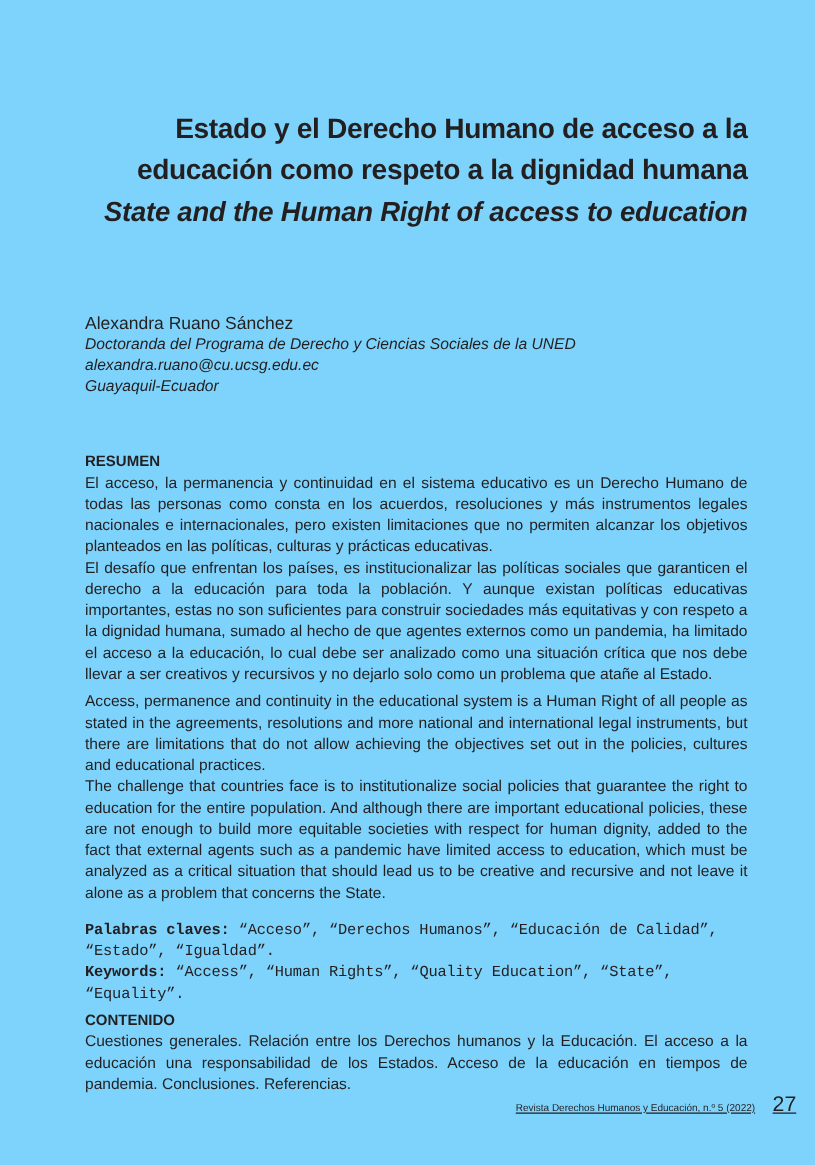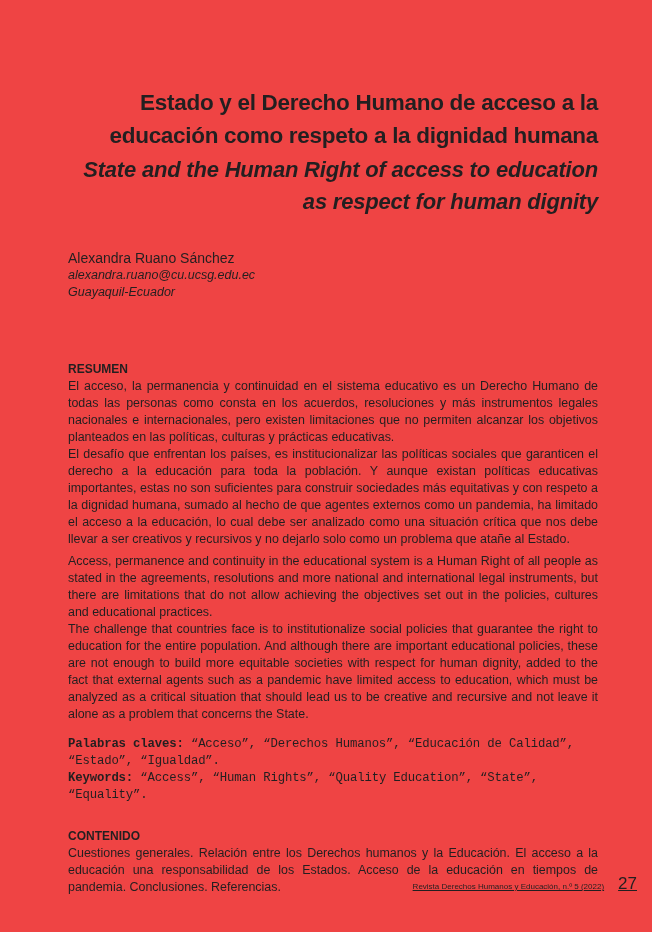--- a/index.html
+++ b/index.html
@@ -3,21 +3,21 @@
 <meta charset="utf-8">
 <style>
   html, body { margin: 0; padding: 0; background: #ffffff; }
   body {
     width: 652px; height: 932px;
     font-family: "Liberation Sans", sans-serif;
     color: #231f20;
     position: relative;
     overflow: hidden;
   }
-  .page { position: absolute; inset: 0; background: #ef4444; padding-left: 11px; }
+  .page { position: absolute; inset: 0; background: #7dd3fc; padding-left: 11px; }
   .col { position: absolute; left: 68px; width: 530px; }
 
   
   .title-block { top: 86px; text-align: right; }
   .title-es { margin: 0; font-size: 22.5px; font-weight: bold; line-height: 33px; letter-spacing: -0.3px; }
   .title-en { margin: 2px 0 0 0; font-size: 22px; font-weight: bold; font-style: italic; line-height: 32px; letter-spacing: -0.2px; }
   .title-es .line, .title-en .line { display: block; white-space: nowrap; }
 
   
   .author-block { top: 233px; margin-top: 16px; }
@@ -28,21 +28,21 @@
   .sect h3 { margin: 0; font-size: 12px; font-weight: bold; line-height: 17px; }
   .sect p, .kw p, .contenido p {
     margin: 0; font-size: 12.45px; line-height: 17px;
     text-align: justify; hyphens: auto; -webkit-hyphens: auto;
   }
   .resumen   { top: 361px; }
   .abstract  { top: 553px; }
   .kw        { top: 736px; }
   .kw p { font-size: 12.3px; letter-spacing: -0.15px; text-align: left; font-family: Liberation Mono, monospace; }
   .kw strong { font-weight: bold; }
-  .contenido { top: 828px; }
+  .contenido { top: 808px; }
 
   
   .footer {
     position: absolute; top: 874px; right: 15px;
     display: flex; align-items: baseline; gap: 14px; text-decoration: underline;
   }
   .footer .journal { font-size: 8px; line-height: 12px; letter-spacing: 0; }
   .footer .pagenum { font-size: 17px; line-height: 20px; font-weight: normal; }
 </style>
 </head>
@@ -50,26 +50,26 @@
 
 <div class="page">
 
   <div class="col title-block">
     <h1 class="title-es">
       <span class="line">Estado y el Derecho Humano de acceso a la</span>
       <span class="line">educación como respeto a la dignidad humana</span>
     </h1>
     <h2 class="title-en">
       <span class="line">State and the Human Right of access to education</span>
-      <span class="line">as respect for human dignity</span>
     </h2>
   </div>
 
   <div class="col author-block">
     <div class="author-name">Alexandra Ruano Sánchez</div>
+    <div class="it">Doctoranda del Programa de Derecho y Ciencias Sociales de la UNED</div>
     <div class="it">alexandra.ruano@cu.ucsg.edu.ec</div>
     <div class="it">Guayaquil-Ecuador</div>
   </div>
 
   <section class="col sect resumen" lang="es">
     <h3>RESUMEN</h3>
     <p>El acceso, la permanencia y continuidad en el sistema educativo es un Derecho Humano de todas las personas como consta en los acuerdos, resoluciones y más instrumentos legales nacionales e internacionales, pero existen limitaciones que no permiten alcanzar los objetivos planteados en las políticas, culturas y prácticas educativas.</p>
     <p>El desafío que enfrentan los países, es institucionalizar las políticas sociales que garanticen el derecho a la educación para toda la población. Y aunque existan políticas educativas importantes, estas no son suficientes para construir sociedades más equitativas y con respeto a la dignidad humana, sumado al hecho de que agentes externos como un pandemia, ha limitado el acceso a la educación, lo cual debe ser analizado como una situación crítica que nos debe llevar a ser creativos y recursivos y no dejarlo solo como un problema que atañe al Estado.</p>
   </section>
 

